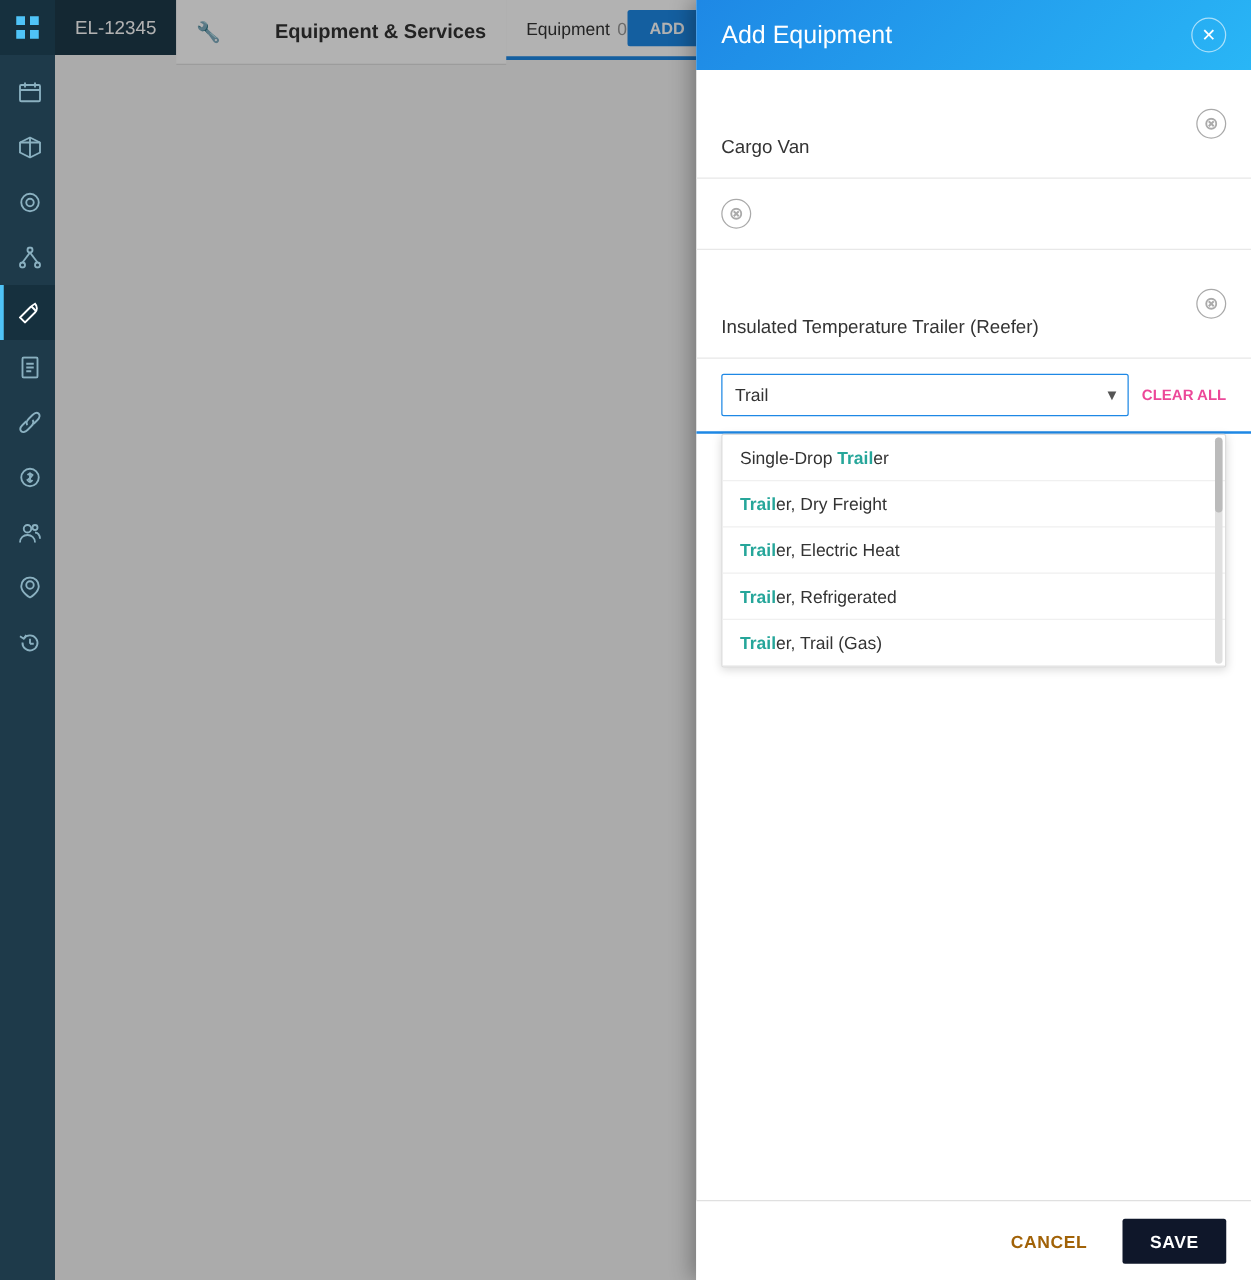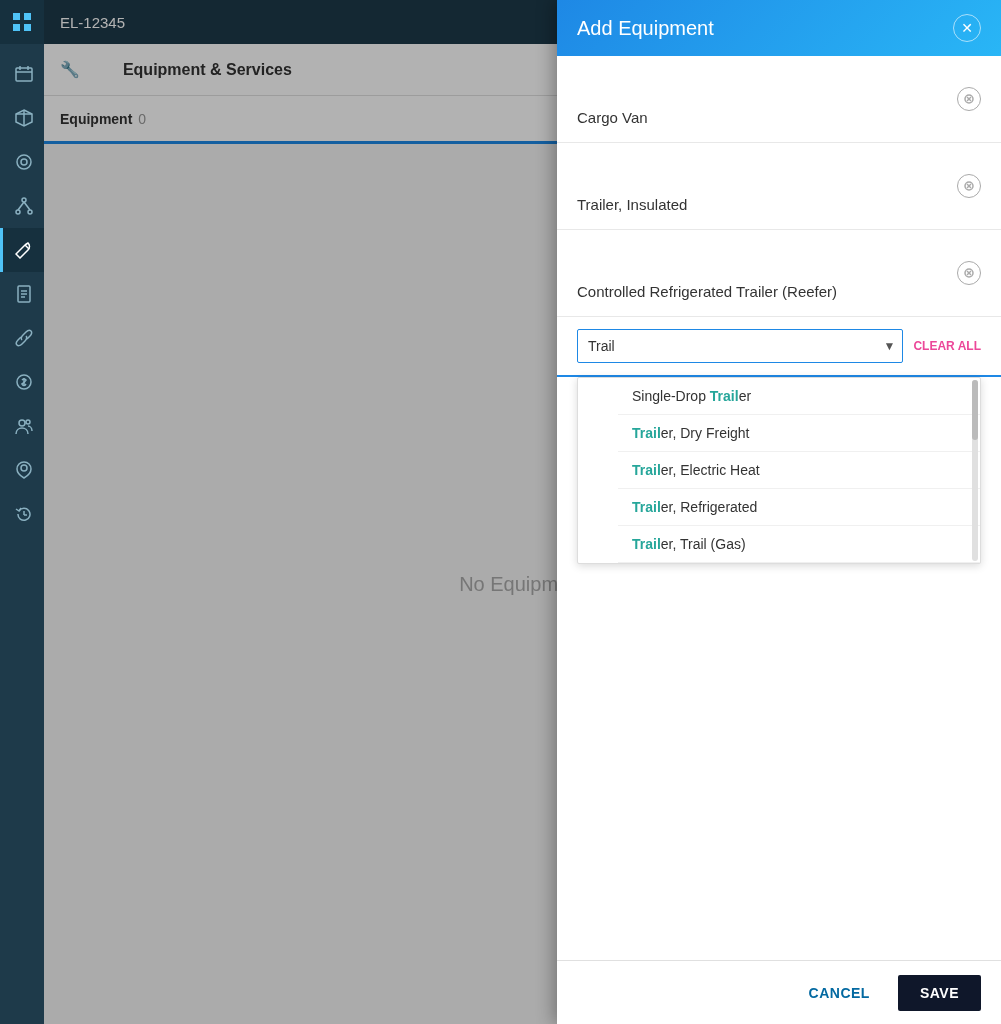--- a/index.html
+++ b/index.html
@@ -40,21 +40,21 @@
     .sidebar-icon.active {
       color: #fff;
       background: #16303e;
       border-left: 3px solid #4fc3f7;
     }
 
     
     .main {
       flex: 1;
       display: flex;
-      flex-direction: column;
+      flex-direction: row;
       background: #f5f5f5;
       position: relative;
     }
 
     
     .topbar {
       height: 44px;
       background: #1e3a4a;
       display: flex;
       align-items: center;
@@ -81,21 +81,21 @@
     
     .sub-header {
       height: 48px;
       background: #fff;
       display: flex;
       align-items: center;
       padding: 0 16px;
       border-bottom: 3px solid #1e88e5;
       flex-shrink: 0;
     }
-    .sub-header-label { font-size: 14px; font-weight: 700; color: #333; margin-right: 6px; text-align: right; }
+    .sub-header-label { font-size: 14px; font-weight: 400; color: #333; margin-right: 6px; text-align: right; }
     .sub-header-count { font-size: 14px; color: #999; margin-right: auto; }
     .add-btn {
       background: #1e88e5;
       color: #fff;
       border: none;
       padding: 7px 18px;
       font-size: 13px;
       font-weight: 600;
       cursor: pointer;
       border-radius: 2px;
@@ -232,21 +232,20 @@
 
     
     .suggestions {
       background: #fff;
       border: 1px solid #ddd;
       margin: 0 20px;
       border-radius: 2px;
       box-shadow: 0 2px 8px rgba(0,0,0,0.15);
       overflow: hidden;
       position: relative;
-      padding-left: 40px;
     }
     .suggestion-item {
       padding: 10px 14px;
       font-size: 14px;
       color: #333;
       cursor: pointer;
       display: flex;
       align-items: center;
     }
     .suggestion-item:not(:last-child) { border-bottom: 1px solid #f0f0f0; }
@@ -277,21 +276,21 @@
       display: flex;
       align-items: center;
       justify-content: flex-end;
       padding: 0 20px;
       gap: 12px;
       flex-shrink: 0;
     }
     .cancel-btn {
       background: none;
       border: none;
-      color: #0369a1;
+      color: #a16207;
       font-size: 14px;
       font-weight: 600;
       cursor: pointer;
       padding: 10px 16px;
       letter-spacing: 0.5px;
     }
     .save-btn {
       background: #0f172a;
       color: #fff;
       border: none;
@@ -437,32 +436,31 @@
           <svg width="10" height="10" viewBox="0 0 10 10" fill="none" stroke="#aaa" stroke-width="1.5">
             <circle cx="5" cy="5" r="4"></circle>
             <line x1="3" y1="3" x2="7" y2="7"></line>
             <line x1="7" y1="3" x2="3" y2="7"></line>
           </svg>
         </div>
       </div>
 
 
       <div class="eq-item">
-        <span class="eq-item-label">Trailer, Insulated</span>
         <div class="eq-item-remove">
           <svg width="10" height="10" viewBox="0 0 10 10" fill="none" stroke="#aaa" stroke-width="1.5">
             <circle cx="5" cy="5" r="4"></circle>
             <line x1="3" y1="3" x2="7" y2="7"></line>
             <line x1="7" y1="3" x2="3" y2="7"></line>
           </svg>
         </div>
       </div>
 
       <div class="eq-item">
-        <span class="eq-item-label">Controlled Refrigerated Trailer (Reefer)</span>
+        <span class="eq-item-label">Insulated Temperature Trailer (Reefer)</span>
         <div class="eq-item-remove">
           <svg width="10" height="10" viewBox="0 0 10 10" fill="none" stroke="#aaa" stroke-width="1.5">
             <circle cx="5" cy="5" r="4"></circle>
             <line x1="3" y1="3" x2="7" y2="7"></line>
             <line x1="7" y1="3" x2="3" y2="7"></line>
           </svg>
         </div>
       </div>
 
       <div class="search-row">

